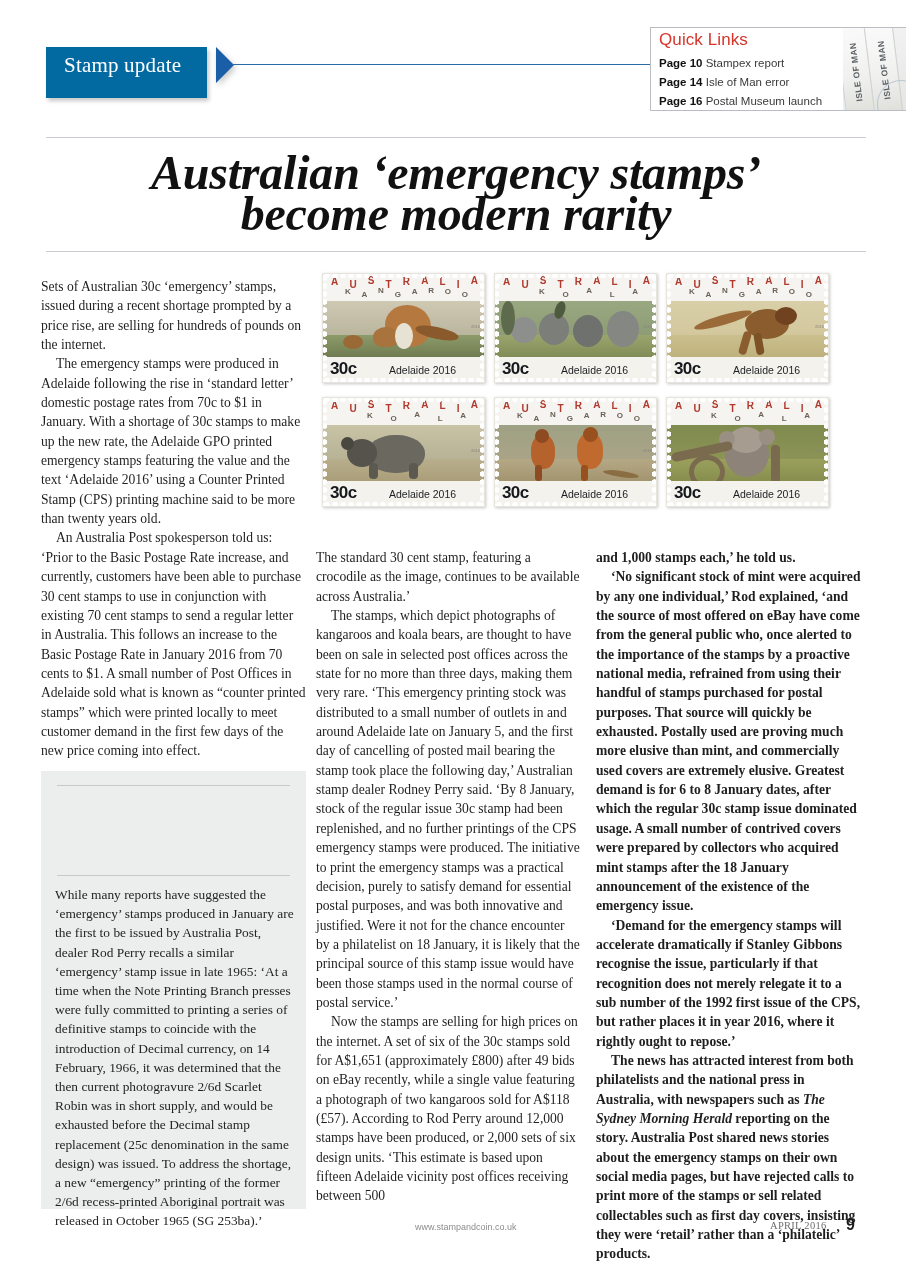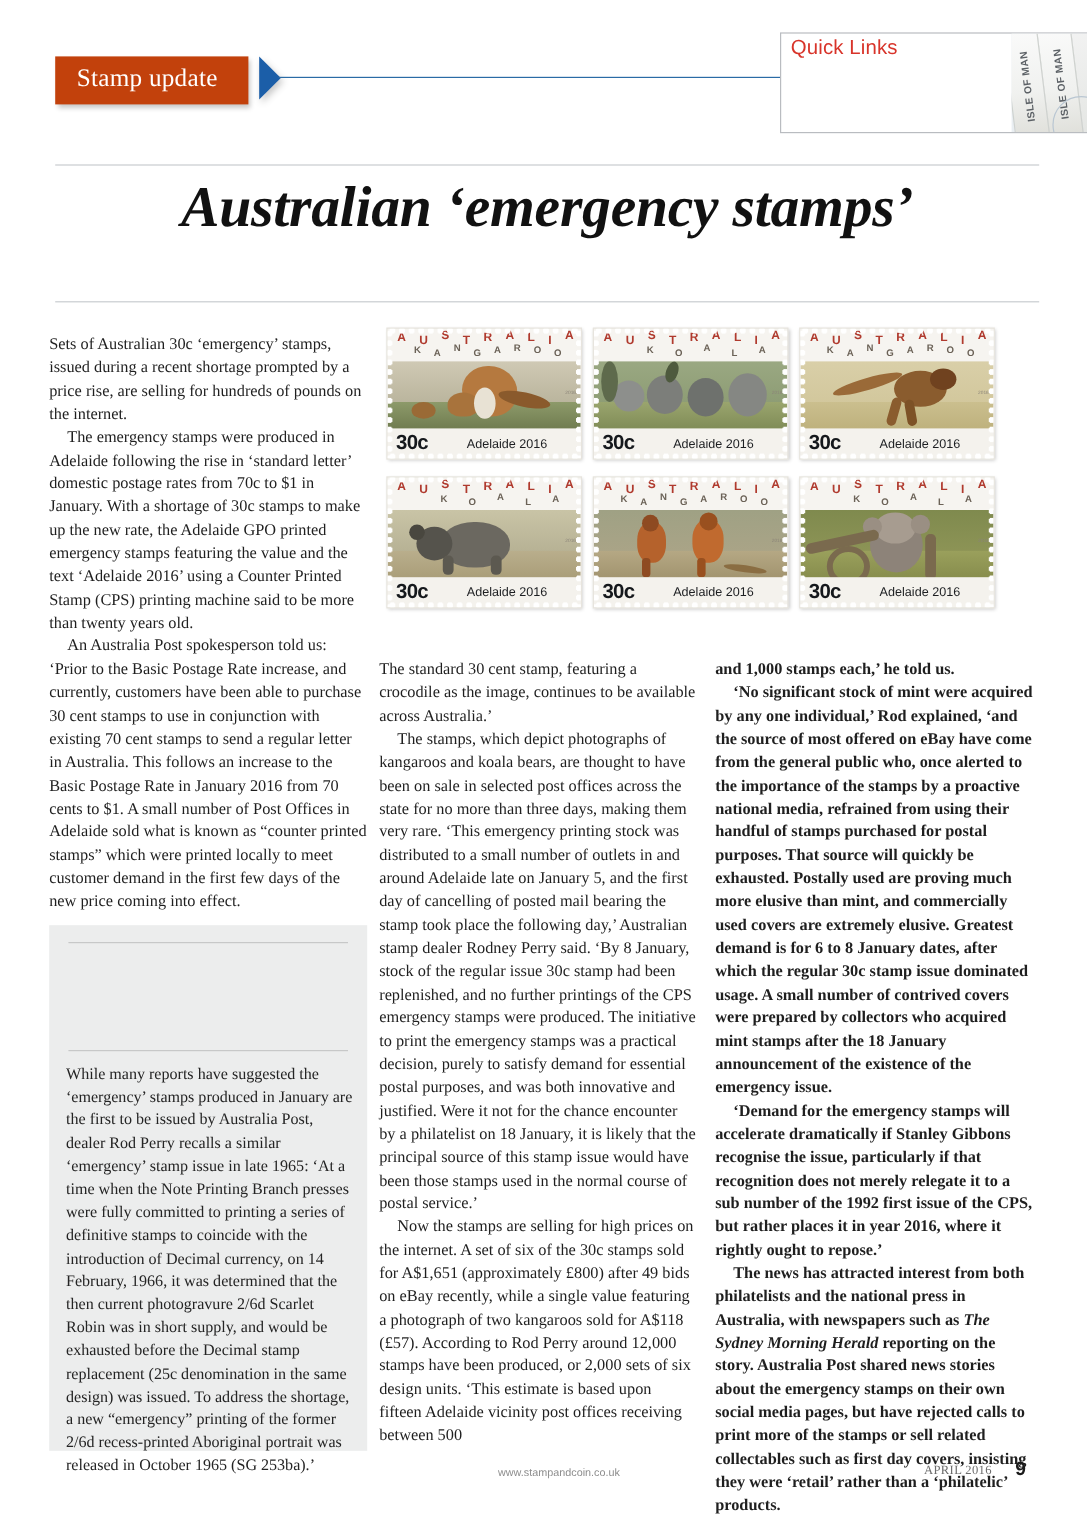--- a/index.html
+++ b/index.html
@@ -10,22 +10,22 @@
     color:#1b1b1b;
     position:relative;
     overflow:hidden;
   }
 
   
   .masthead { position:absolute; left:0; top:0; width:906px; height:125px; }
 
   .section-flag {
     position:absolute; left:46px; top:47px;
-    height:36px; padding:0 26px 4px 18px;
-    background:#c2410c;
+    height:36px; padding:0 26px 15px 18px;
+    background:#0369a1;
     display:flex; align-items:center;
     box-shadow:2px 3px 4px rgba(0,0,0,0.22);
   }
   .section-flag-text {
     color:#ffffff; font-size:21px; letter-spacing:0.2px;
     font-family:"Liberation Serif", serif;
     white-space:nowrap;
   }
   .section-flag-point {
     position:absolute; left:216px; top:47px;
@@ -268,39 +268,54 @@
 
 <div class="masthead">
   <div class="section-flag">
     <span class="section-flag-text">Stamp update</span>
   </div>
   <div class="section-flag-point"></div>
   <div class="flag-rule"></div>
 
   <div class="quicklinks">
     <div class="ql-title">Quick Links</div>
+    <div class="ql-list">
+      <div class="ql-row">
+        <span class="ql-page">Page 10</span>
+        <span class="ql-label">Stampex report</span>
+      </div>
+      <div class="ql-row">
+        <span class="ql-page">Page 14</span>
+        <span class="ql-label">Isle of Man error</span>
+      </div>
+      <div class="ql-row">
+        <span class="ql-page">Page 16</span>
+        <span class="ql-label">Postal Museum launch</span>
+      </div>
+    </div>
     <div class="ql-thumb">
       <div class="tilt t1">
         <div class="vtext">ISLE OF MAN</div>
 
       </div>
       <div class="tilt t2">
         <div class="vtext">ISLE OF MAN</div>
 
       </div>
       <div class="tilt t3"></div>
       <div class="curve"></div>
     </div>
   </div>
 
   <div class="top-rule"></div>
 </div>
 
 <div class="headline">
   <div>Australian ‘emergency stamps’</div>
+  <div>become modern rarity</div>
 </div>
 <div class="headline-rule"></div>
 
 <div class="col" id="col1">
   <p>Sets of Australian 30c ‘emergency’ stamps, issued during a recent shortage prompted by a price rise, are selling for hundreds of pounds on the internet.</p>
   <p>The emergency stamps were produced in Adelaide following the rise in ‘standard letter’ domestic postage rates from 70c to $1 in January. With a shortage of 30c stamps to make up the new rate, the Adelaide GPO printed emergency stamps featuring the value and the text ‘Adelaide 2016’ using a Counter Printed Stamp (CPS) printing machine said to be more than twenty years old.</p>
   <p>An Australia Post spokesperson told us: ‘Prior to the Basic Postage Rate increase, and currently, customers have been able to purchase 30 cent stamps to use in conjunction with existing 70 cent stamps to send a regular letter in Australia. This follows an increase to the Basic Postage Rate in January 2016 from 70 cents to $1. A small number of Post Offices in Adelaide sold what is known as “counter printed stamps” which were printed locally to meet customer demand in the first few days of the new price coming into effect.</p>
 </div>
 
 <div class="sidebox">

